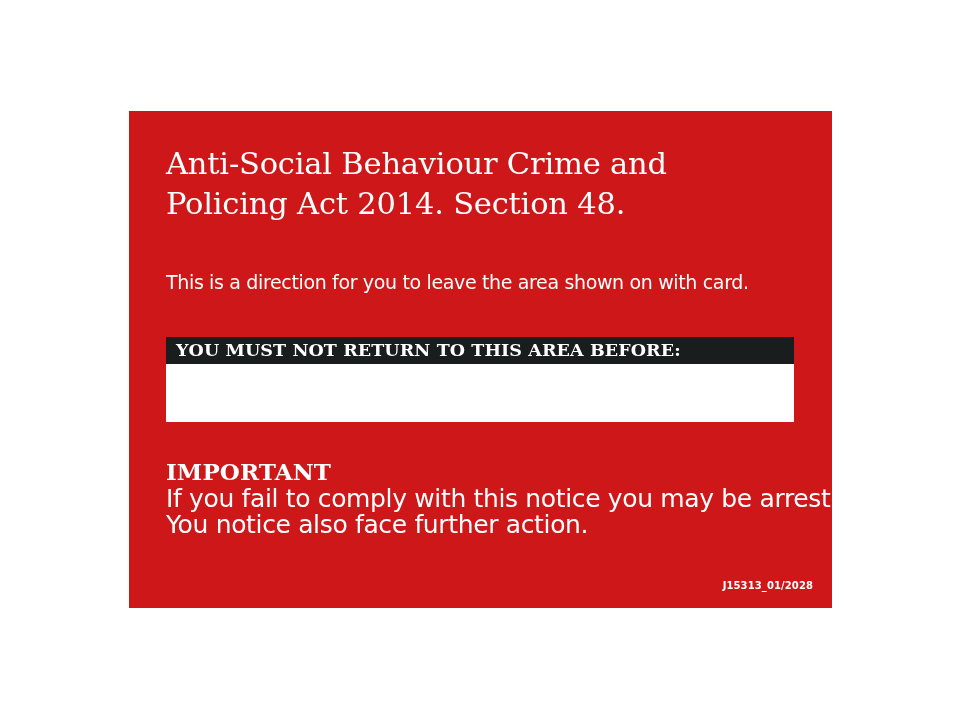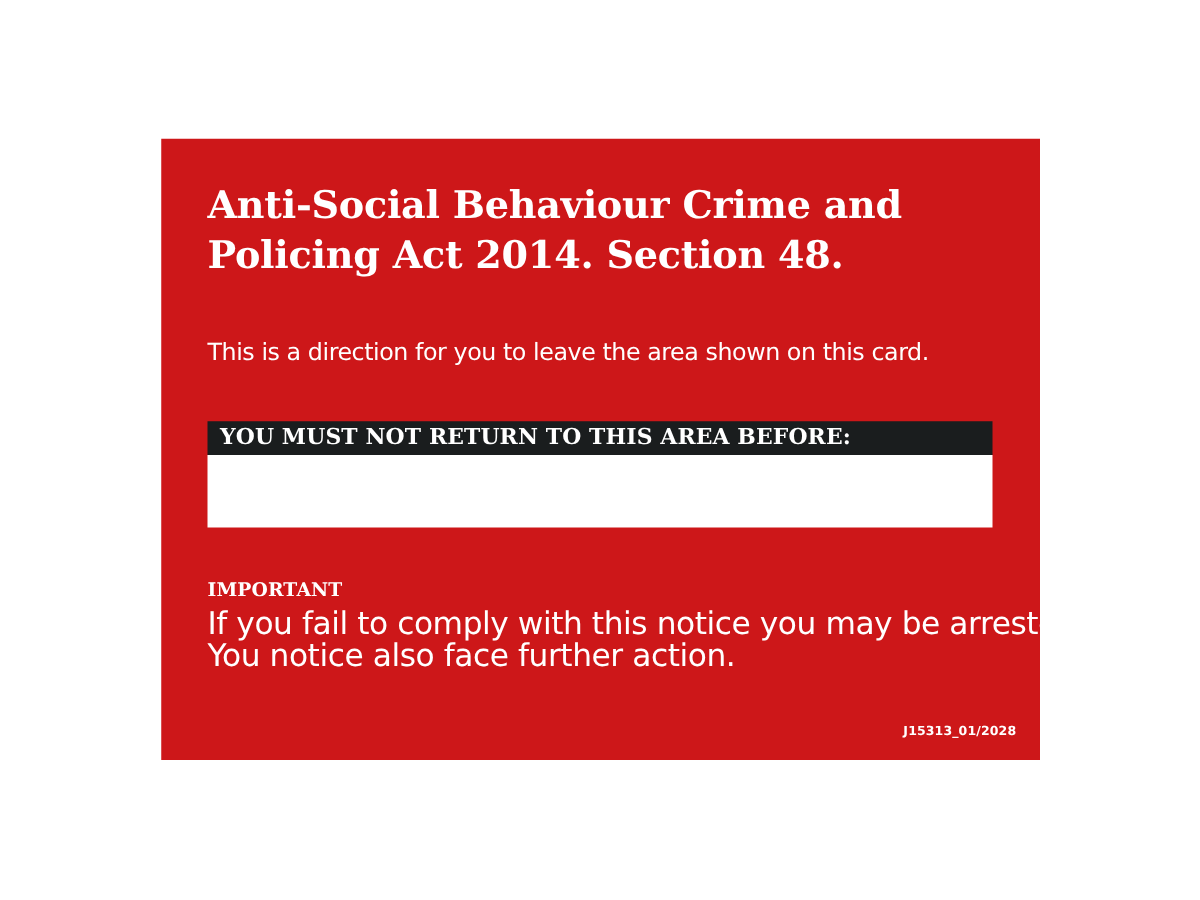--- a/index.html
+++ b/index.html
@@ -33,21 +33,21 @@
   }
 
   
   .card-title {
     position: absolute;
     left: 37px;
     top: 33px;
     width: 640px;
     margin: 0;
     font-family: "DejaVu Serif", "Liberation Serif", serif;
-    font-weight: bold;
+    font-weight: normal;
     font-size: 30.5px;
     line-height: 40px;
     letter-spacing: -0.2px;
     color: #ffffff;
   }
   .card-title .title-line {
     display: block;
     white-space: nowrap;
   }
 
@@ -107,21 +107,21 @@
   .important-block {
     position: absolute;
     left: 37px;
     top: 348px;
     width: 640px;
   }
   .important-heading {
     margin: 0;
     font-family: "DejaVu Serif", "Liberation Serif", serif;
     font-weight: bold;
-    font-size: 15px;
+    font-size: 23px;
     line-height: 26px;
     letter-spacing: 0.1px;
     color: #ffffff;
   }
   .important-body {
     margin: 0;
     padding-top: 1px;
     font-family: "DejaVu Sans", "Liberation Sans", sans-serif;
     font-size: 25px;
     line-height: 25.5px;
@@ -152,21 +152,21 @@
 
 <div id="stage">
 
   <div class="notice-card">
 
     <h1 class="card-title">
       <span class="title-line">Anti-Social Behaviour Crime and</span>
       <span class="title-line">Policing Act 2014. Section 48.</span>
     </h1>
 
-    <p class="direction-line">This is a direction for you to leave the area shown on this card.</p>
+    <p class="direction-line">This is a direction for you to leave the area shown on with card.</p>
 
     <div class="return-block">
       <div class="return-banner">YOU MUST NOT RETURN TO THIS AREA BEFORE:</div>
       <input class="return-field" type="text" placeholder="" style="">
     </div>
 
     <div class="important-block">
       <div class="important-heading">IMPORTANT</div>
       <p class="important-body">
         <span class="body-line">If you fail to comply with this notice you may be arrested and</span>

